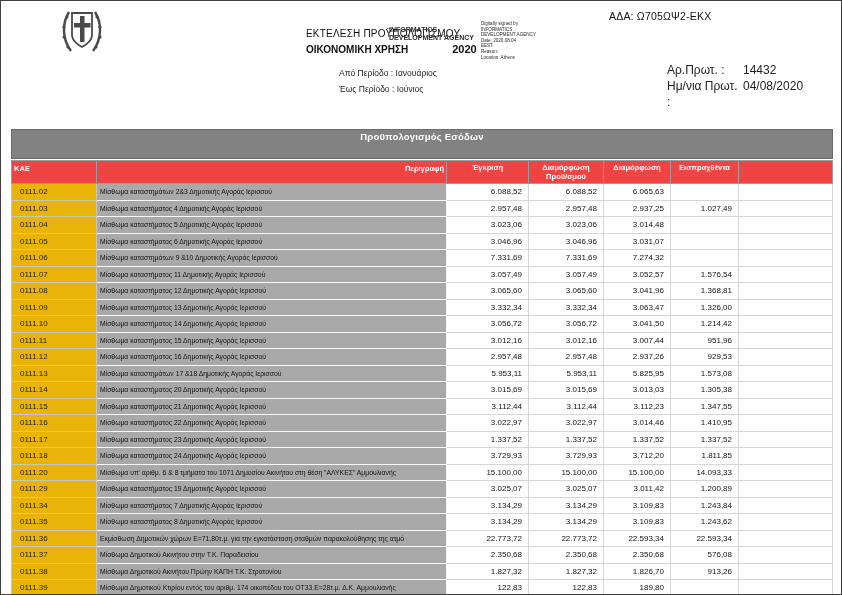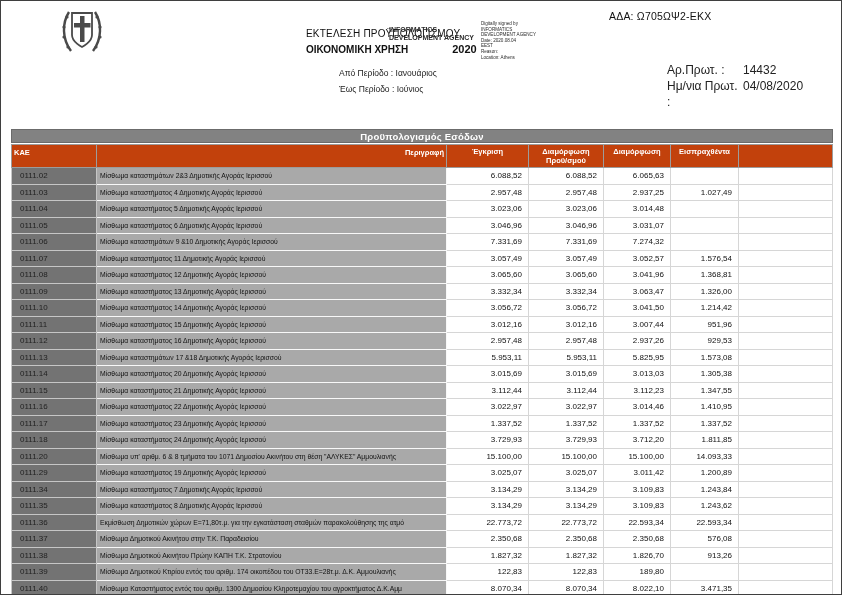--- a/index.html
+++ b/index.html
@@ -21,33 +21,33 @@
   .stamp-name { font-size:7px; font-weight:bold; line-height:8px; padding-top:5px; white-space:nowrap; }
   .stamp-details { font-size:4.6px; line-height:5.6px; white-space:nowrap; }
   .ada { position:absolute; left:608px; top:9px; font-size:10.5px; color:#111; letter-spacing:.2px; }
   .prot { position:absolute; left:666px; top:61px; font-size:12px; line-height:16px; color:#222; }
   .prot .row { display:flex; }
   .prot .lbl { width:76px; }
   
   .table-wrap { position:absolute; left:10px; top:128px; width:822px; }
   .table-title {
     background:#828282; border:1px solid #6b6b6b; color:#fff; font-weight:bold;
-    font-size:9.5px; text-align:center; height:14px; line-height:13px; letter-spacing:.2px;
+    font-size:9.5px; text-align:center; height:30px; line-height:13px; letter-spacing:.2px;
   }
   table.datatable { width:100%; border-collapse:collapse; table-layout:fixed; margin-top:1px; }
   .datatable thead th {
-    background:#c2410c; color:#fff; font-size:7.5px; font-weight:bold;
+    background:#ef4444; color:#fff; font-size:7.5px; font-weight:bold;
     vertical-align:top; padding:3px 2px 0 2px; height:23px; border:1px solid #9c9c9c;
   }
   .h-kae  { text-align:left; padding-left:8px; }
   .h-desc { text-align:right; padding-left:5px; }
   .h-num  { text-align:center; line-height:8.5px; }
   .datatable tbody tr { height:16.5px; }
   .datatable tbody td { vertical-align:middle; overflow:hidden; white-space:nowrap; }
-  td.kae   { font-size:8px; color:#222; padding:0 2px 0 8px; background:#737373; border:1px solid #c6c6c6; }
+  td.kae   { font-size:8px; color:#222; padding:0 2px 0 8px; background:#eab308; border:1px solid #c6c6c6; }
   td.desc  { font-size:6.8px; color:#101010; padding:0 3px; background:#a9a9a9; border:1px solid #f8f8f8; }
   td.num   { font-size:8px; color:#111; text-align:right; padding:0 6px 0 2px; background:#fff; border:1px solid #d6d6d6; }
   td.filler{ background:#fff; border:1px solid #d6d6d6; }
 </style>
 </head>
 <body>
 
 <div class="page">
 
   <div class="logo">

